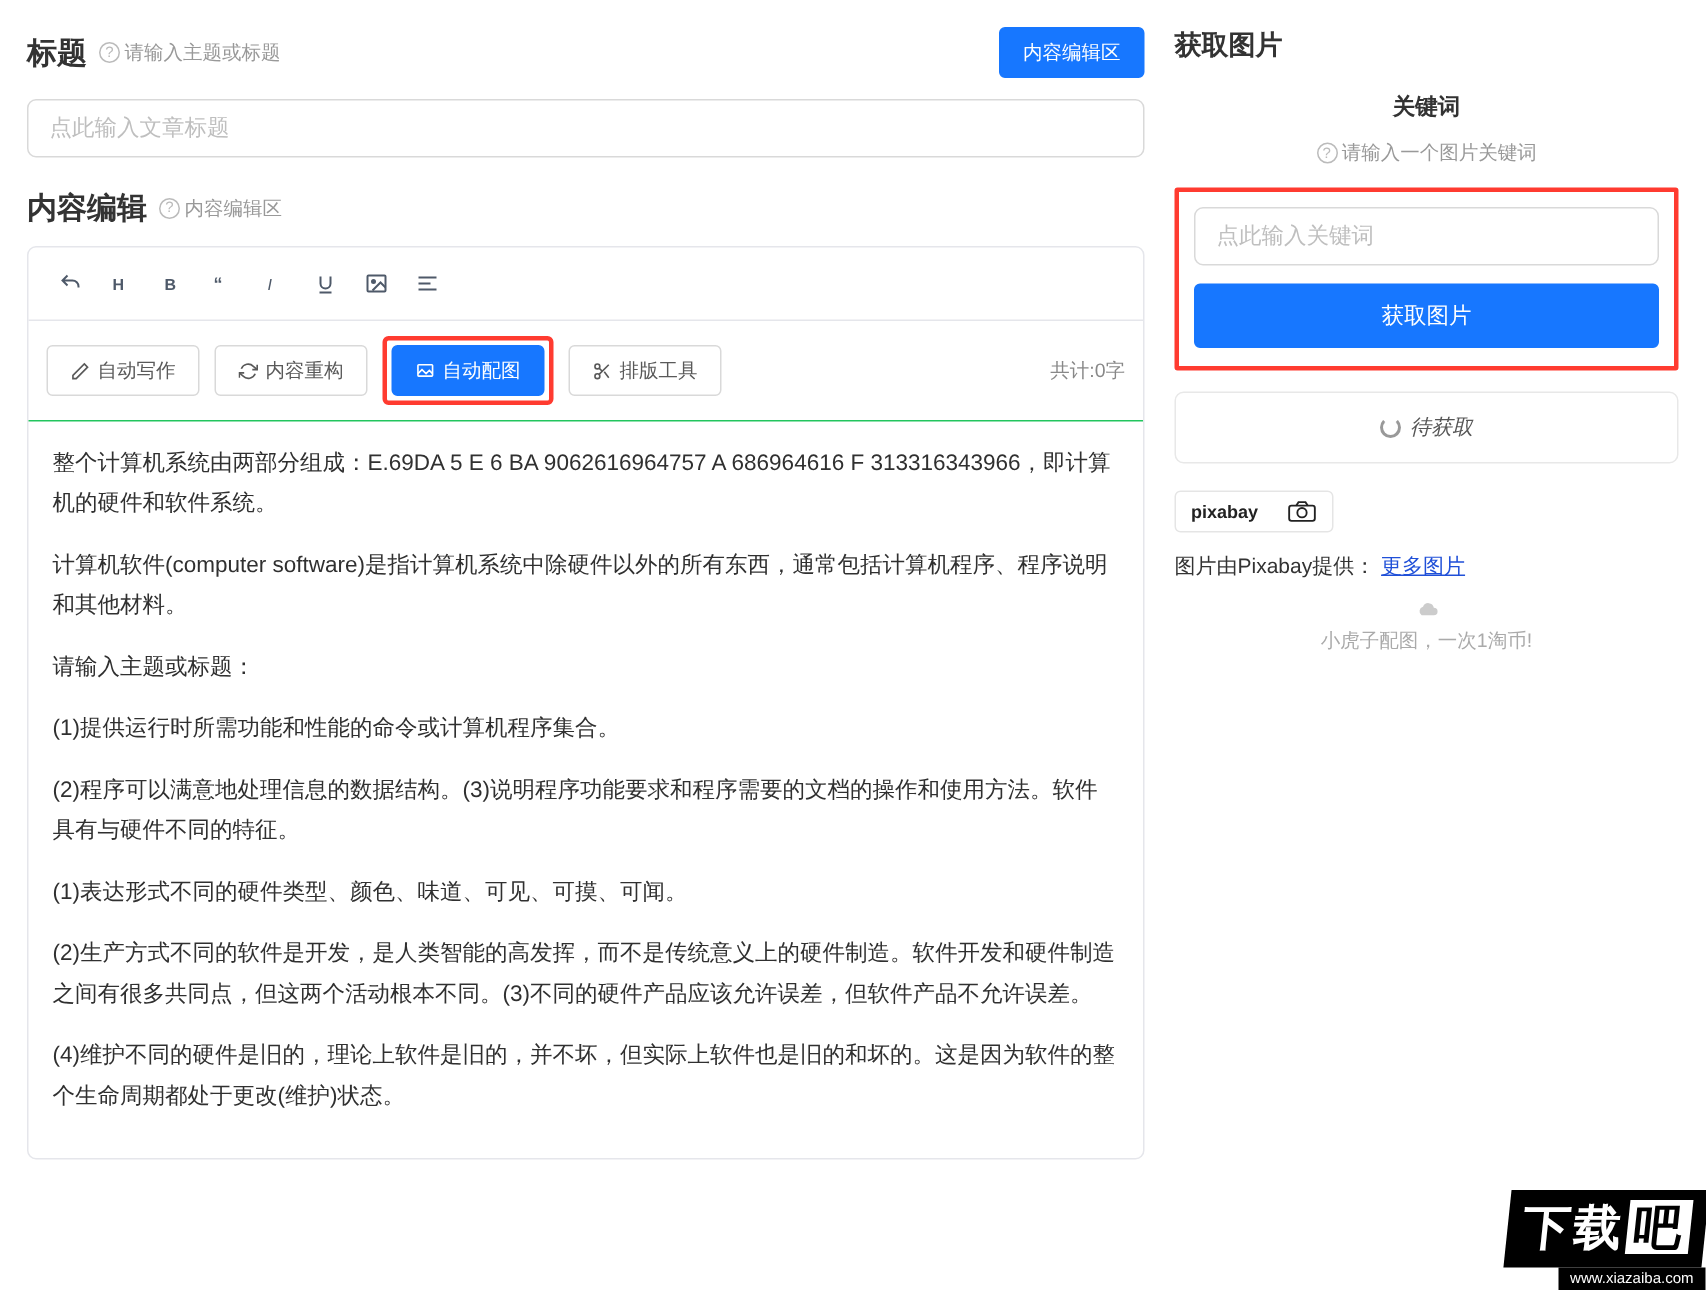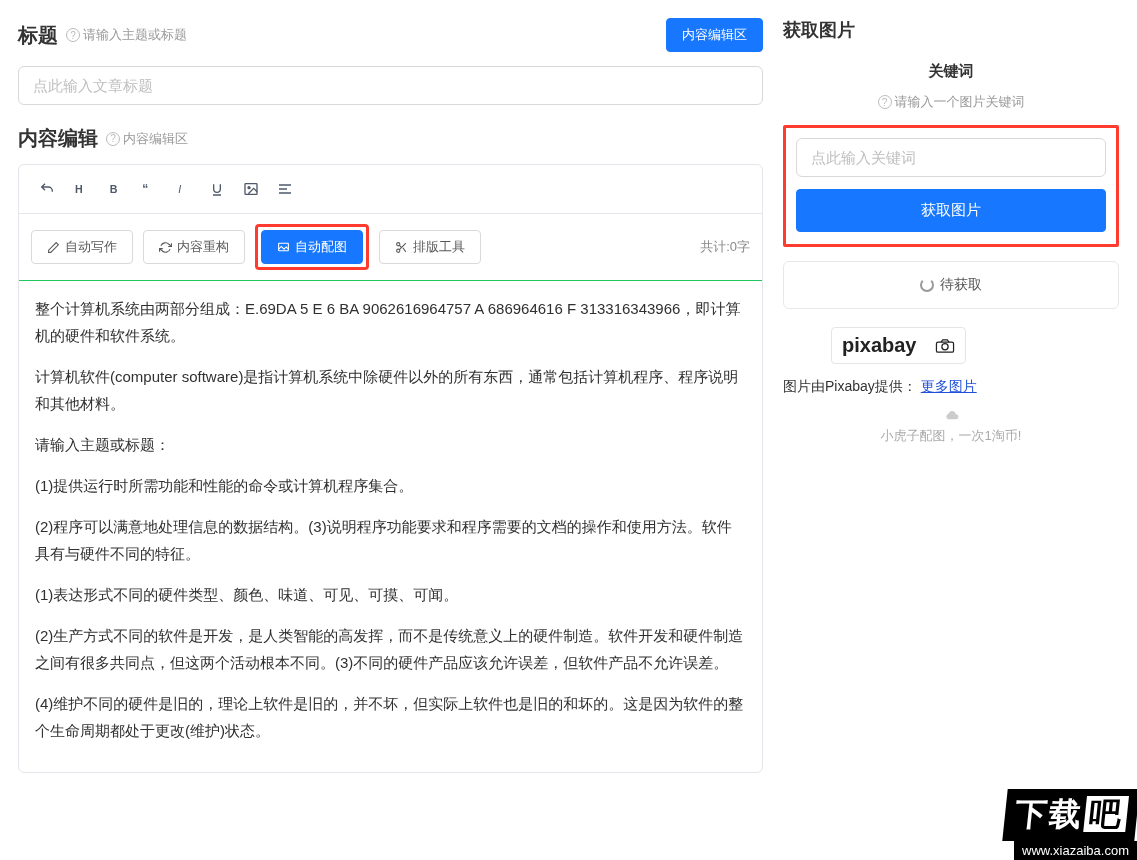--- a/index.html
+++ b/index.html
@@ -33,36 +33,36 @@
 .content-area { padding: 14px 16px; font-size: 15px; line-height: 1.8; color: #303030; max-height: 560px; overflow-y: auto; }
 .content-area p { margin-bottom: 14px; }
 
 .sidebar-section-title { font-size: 18px; font-weight: 600; margin-bottom: 20px; }
 .sidebar-subtitle { font-size: 15px; font-weight: 600; display: flex; align-items: center; gap: 12px; margin-bottom: 14px; flex-direction: column; }
 
 .sidebar-highlight { border: 3px solid #ff3b30; padding: 10px 10px 12px 10px; border-radius: 2px; }
 .sidebar .input { margin-bottom: 12px; }
 .btn-block { width: 100%; justify-content: center; padding: 11px; font-size: 15px; }
 
-.pending-box { margin-top: 14px; padding: 14px; border: 1px solid #e8e8e8; border-radius: 6px; text-align: center; color: #565656; display: flex; align-items: center; justify-content: center; gap: 6px; }
+.pending-box { margin-top: 14px; padding: 14px; border: 1px solid #e8e8e8; border-radius: 6px; text-align: center; color: #565656; display: flex; align-items: center; justify-content: center; gap: 6px; font-style: italic; }
 .spinner-icon { width: 14px; height: 14px; border: 2px solid #999; border-radius: 50%; border-top-color: transparent; display: inline-block; }
 
-.pixabay-logo { margin-top: 18px; border: 1px solid #e5e5e5; border-radius: 4px; padding: 6px 10px; display: inline-flex; align-items: center; gap: 19px; font-weight: 600; font-size: 20px; color: #222; margin-left: 48px; }
+.pixabay-logo { margin-top: 18px; border: 1px solid #e5e5e5; border-radius: 4px; padding: 6px 10px; display: inline-flex; align-items: center; gap: 19px; font-weight: 600; font-size: 12px; color: #222; }
 .camera-icon { width: 20px; height: 14px; }
 
 .credit-line { margin-top: 14px; font-size: 14px; color: #333; }
 .credit-line a { color: #2050d8; text-decoration: underline; }
 
 .footer-note { margin-top: 14px; font-size: 13px; color: #aaa; display: flex; align-items: center; gap: 5px; flex-direction: column; }
 .cloud-icon { width: 15px; height: 12px; }
 
 .watermark { position: fixed; right: 0; bottom: 0; display: flex; flex-direction: column; align-items: flex-end; }
 .wm-logo { background: #000; color: #fff; font-weight: 900; font-size: 32px; padding: 4px 10px; letter-spacing: 2px; font-family: "SimHei", sans-serif; transform: skewX(-6deg); }
 .wm-logo span:last-child { background: #fff; color: #000; padding: 0 4px; margin-left: 2px; }
-.wm-url { background: #000; color: #fff; font-size: 13px; padding: 2px 8px; }
+.wm-url { background: #000; color: #fff; font-size: 10px; padding: 2px 8px; }
 </style>
 </head>
 <body>
 
 <div class="container">
   <div class="main">
 
     <div class="section-header">
       <div class="section-title">
         <span>标题</span>

